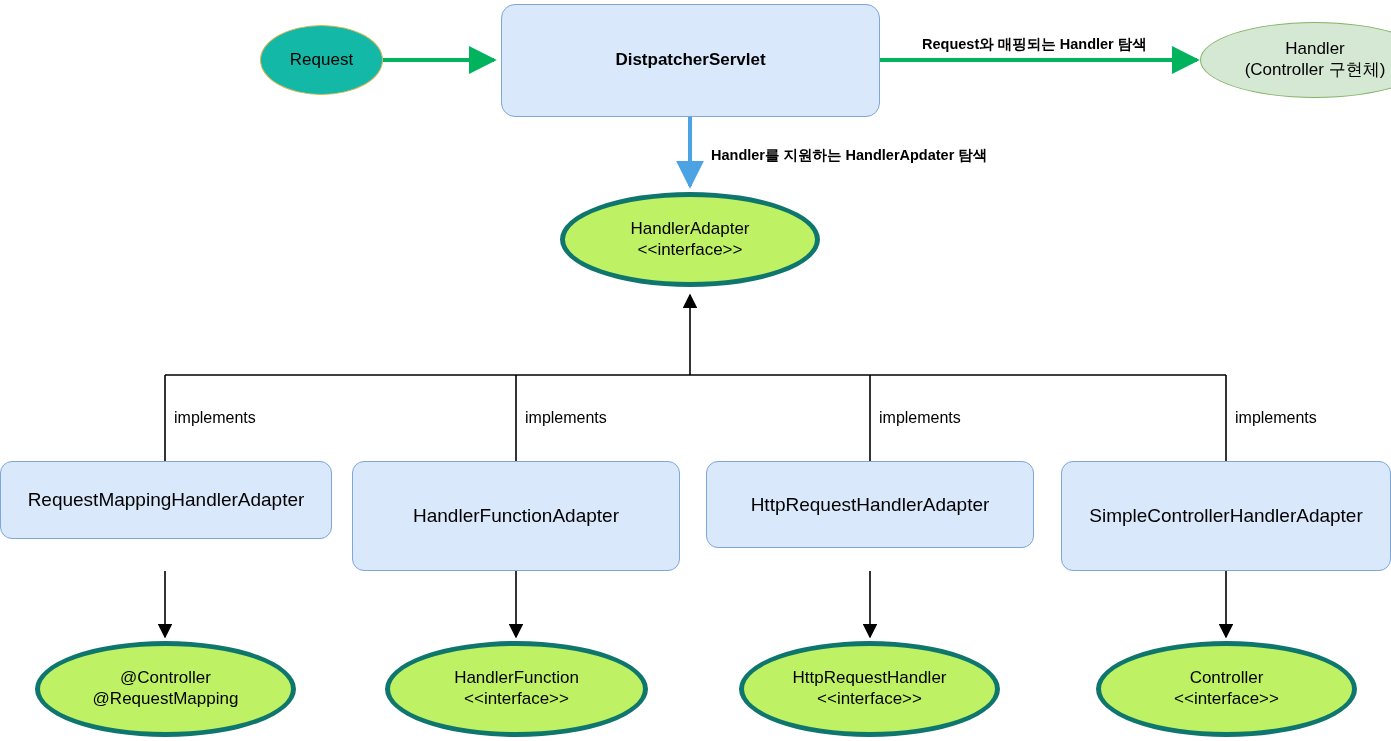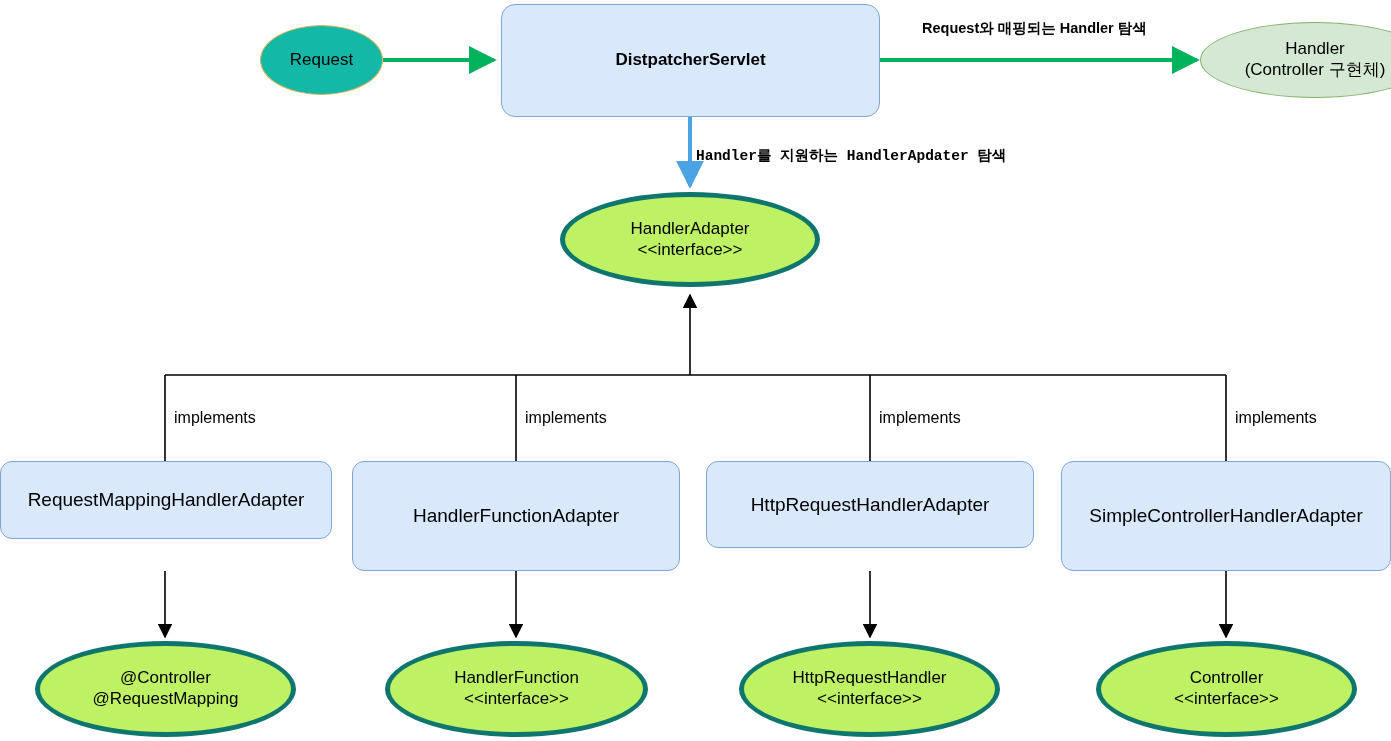--- a/index.html
+++ b/index.html
@@ -190,22 +190,22 @@
     </span>
   </div>
 
   <div class="node ellipse iface" style="left:1096px; top:641px; width:261px; height:96px;">
     <span>
       <span class="nlabel">Controller</span>
       <span class="nlabel">&lt;&lt;interface&gt;&gt;</span>
     </span>
   </div>
 
-  <div class="edge-label" style="left:922px; top:19px;">Request와 매핑되는 Handler 탐색</div>
-
-  <div class="edge-label" style="left:696px; top:146px;font-family:Liberation Mono, monospace;">Handler를 지원하는 HandlerApdater 탐색</div>
+  <div class="edge-label" style="left:922px; top:35px;">Request와 매핑되는 Handler 탐색</div>
+
+  <div class="edge-label" style="left:711px; top:146px;">Handler를 지원하는 HandlerApdater 탐색</div>
 
   <div class="edge-label plain" style="left:174px; top:409px;">implements</div>
   <div class="edge-label plain" style="left:525px; top:409px;">implements</div>
   <div class="edge-label plain" style="left:879px; top:409px;">implements</div>
   <div class="edge-label plain" style="left:1235px; top:409px;">implements</div>
 
 </div>
 
 </body></html>

